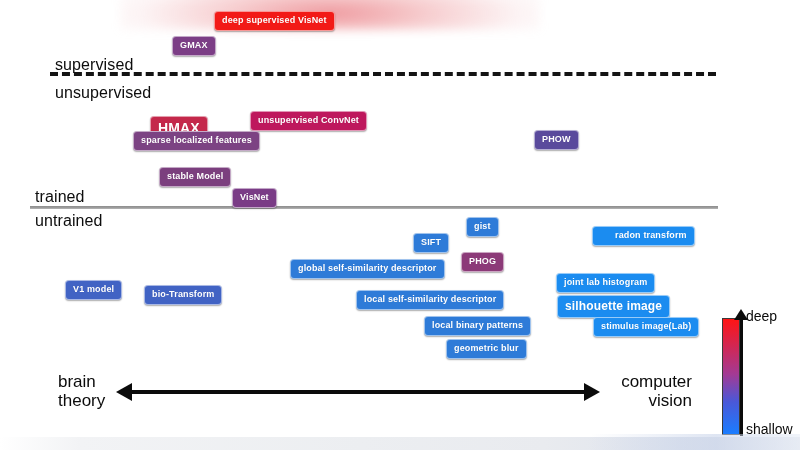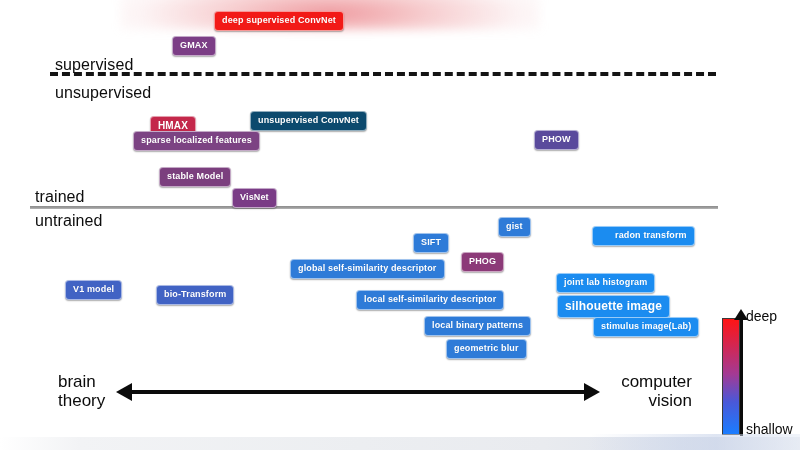--- a/index.html
+++ b/index.html
@@ -152,36 +152,36 @@
 
   <div class="dashed-line" style="left:50px; top:72px; width:666px;"></div>
   <div class="axis-label" style="left:55px; top:56px;">supervised</div>
   <div class="axis-label" style="left:55px; top:84px;">unsupervised</div>
 
   <div class="solid-line" style="left:30px; top:206px; width:688px;"></div>
   <div class="axis-label" style="left:35px; top:188px;">trained</div>
   <div class="axis-label" style="left:35px; top:212px;text-align:center;">untrained</div>
 
   <div id="nodes-layer">
-      <div class="node" style="left: 214px; top: 11px; background: rgb(242, 26, 23); font-size: 9px; border: 1px solid rgba(255, 255, 255, 0.55);">deep supervised ConvNet</div>
+      <div class="node" style="left: 214px; top: 11px; background: rgb(242, 26, 23); font-size: 9px; border: 1px solid rgba(255, 255, 255, 0.55);">deep supervised VisNet</div>
       <div class="node" style="left: 172px; top: 36px; background: rgb(124, 62, 134); font-size: 9px; border: 1px solid rgba(255, 255, 255, 0.55);">GMAX</div>
-      <div class="node" style="left: 150px; top: 116px; background: rgb(196, 40, 75); font-size: 10px; border: 1px solid rgba(255, 255, 255, 0.55);">HMAX</div>
-      <div class="node" style="left: 250px; top: 111px; background: #0c4a6e; font-size: 9px; border: 1px solid rgba(255, 255, 255, 0.55);">unsupervised ConvNet</div>
+      <div class="node" style="left: 150px; top: 116px; background: rgb(196, 40, 75); font-size: 14px; border: 1px solid rgba(255, 255, 255, 0.55);">HMAX</div>
+      <div class="node" style="left: 250px; top: 111px; background: #be185d; font-size: 9px; border: 1px solid rgba(255, 255, 255, 0.55);">unsupervised ConvNet</div>
       <div class="node" style="left: 534px; top: 130px; background: rgb(90, 74, 156); font-size: 9px; border: 1px solid rgba(255, 255, 255, 0.55);">PHOW</div>
       <div class="node" style="left: 133px; top: 131px; background: rgb(124, 67, 131); font-size: 9px; border: 1px solid rgba(255, 255, 255, 0.55);">sparse localized features</div>
       <div class="node" style="left: 159px; top: 167px; background: rgb(123, 63, 126); font-size: 9px; border: 1px solid rgba(255, 255, 255, 0.55);">stable Model</div>
       <div class="node" style="left: 232px; top: 188px; background: rgb(122, 60, 134); font-size: 9px; border: 1px solid rgba(255, 255, 255, 0.55);">VisNet</div>
-      <div class="node" style="left: 466px; top: 217px; background: rgb(46, 123, 216); font-size: 9px; border: 1px solid rgba(255, 255, 255, 0.55); margin-left: 32px;">gist</div>
+      <div class="node" style="left: 466px; top: 217px; background: rgb(46, 123, 216); font-size: 9px; border: 1px solid rgba(255, 255, 255, 0.55);">gist</div>
       <div class="node" style="left: 413px; top: 233px; background: rgb(46, 123, 216); font-size: 9px; border: 1px solid rgba(255, 255, 255, 0.55);">SIFT</div>
       <div class="node" style="left: 592px; top: 226px; background: rgb(27, 140, 240); font-size: 9px; border: 1px solid rgba(255, 255, 255, 0.55); padding-left: 22px;">radon transform</div>
       <div class="node" style="left: 290px; top: 259px; background: rgb(46, 123, 216); font-size: 9px; border: 1px solid rgba(255, 255, 255, 0.55);">global self-similarity descriptor</div>
       <div class="node" style="left: 461px; top: 252px; background: rgb(140, 58, 120); font-size: 9px; border: 1px solid rgba(255, 255, 255, 0.55);">PHOG</div>
       <div class="node" style="left: 556px; top: 273px; background: rgb(27, 140, 240); font-size: 9px; border: 1px solid rgba(255, 255, 255, 0.55);">joint lab histogram</div>
       <div class="node" style="left: 65px; top: 280px; background: rgb(65, 99, 196); font-size: 9px; border: 1px solid rgba(255, 255, 255, 0.55);">V1 model</div>
-      <div class="node" style="left: 156px; top: 285px; background: rgb(65, 99, 196); font-size: 9px; border: 1px solid rgba(255, 255, 255, 0.55);">bio-Transform</div>
+      <div class="node" style="left: 144px; top: 285px; background: rgb(65, 99, 196); font-size: 9px; border: 1px solid rgba(255, 255, 255, 0.55);">bio-Transform</div>
       <div class="node" style="left: 356px; top: 290px; background: rgb(46, 123, 216); font-size: 9px; border: 1px solid rgba(255, 255, 255, 0.55);">local self-similarity descriptor</div>
       <div class="node" style="left: 557px; top: 295px; background: rgb(27, 140, 240); font-size: 12px; border: 1px solid rgba(255, 255, 255, 0.55);">silhouette image</div>
       <div class="node" style="left: 424px; top: 316px; background: rgb(46, 123, 216); font-size: 9px; border: 1px solid rgba(255, 255, 255, 0.55);">local binary patterns</div>
       <div class="node" style="left: 553px; top: 317px; background: rgb(27, 140, 240); font-size: 9px; border: 1px solid rgba(255, 255, 255, 0.55); margin-left: 40px;">stimulus image(Lab)</div>
       <div class="node" style="left: 446px; top: 339px; background: rgb(46, 123, 216); font-size: 9px; border: 1px solid rgba(255, 255, 255, 0.55);">geometric blur</div>
     </div>
 
   <div id="arrow-shaft" style="left:130px; top:390px; width:456px;"></div>
   <div class="arrow-head" id="arrow-head-left" style="left:116px; top:383px;"></div>
   <div class="arrow-head" id="arrow-head-right" style="left:584px; top:383px;"></div>

